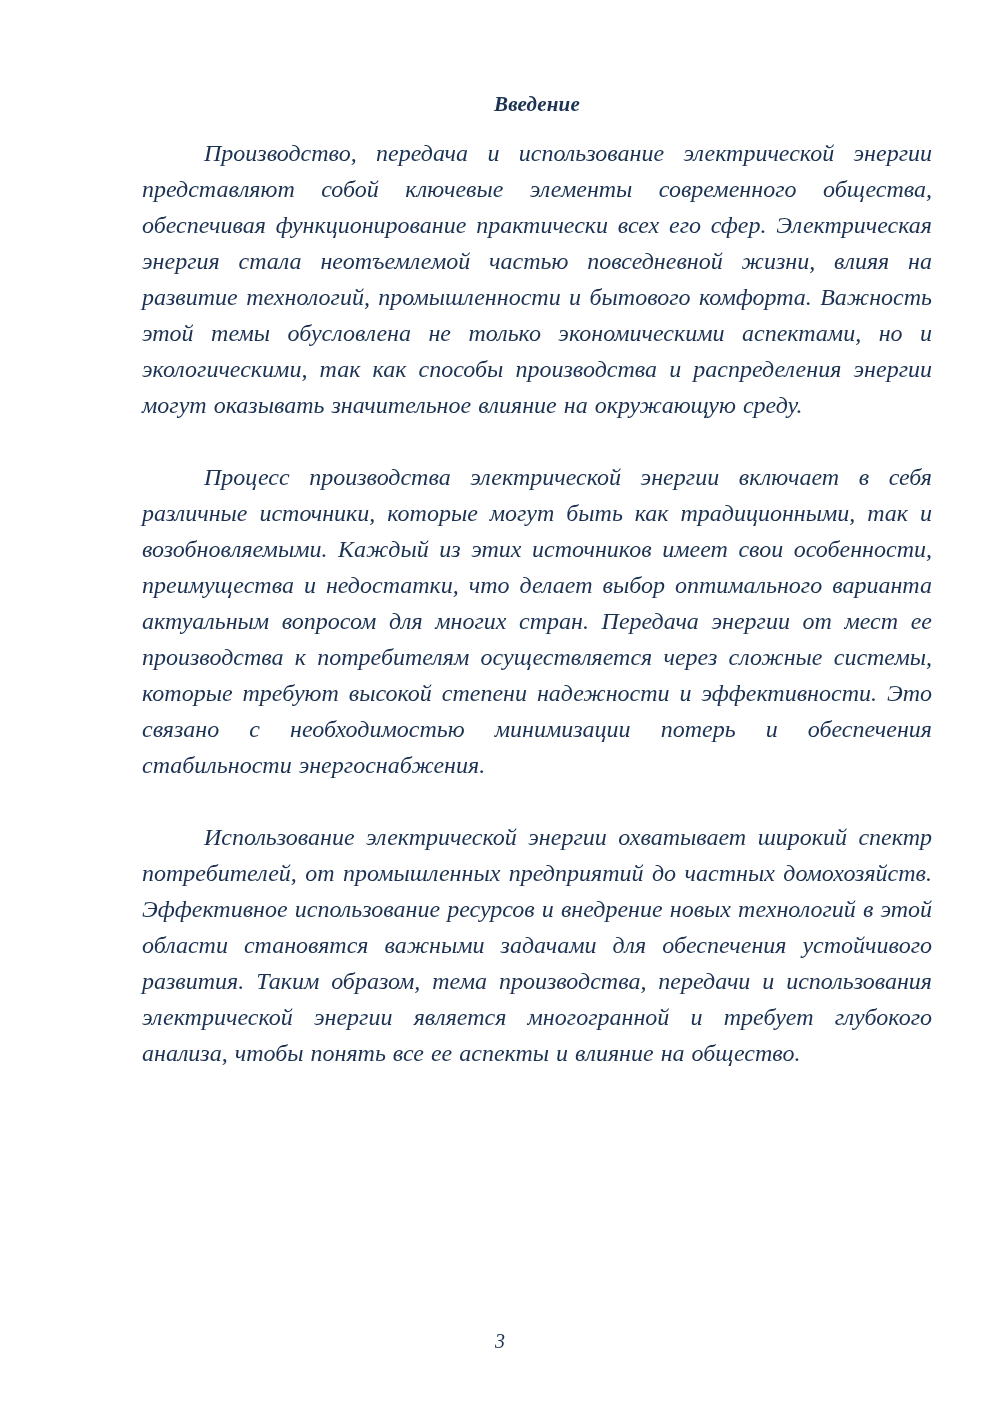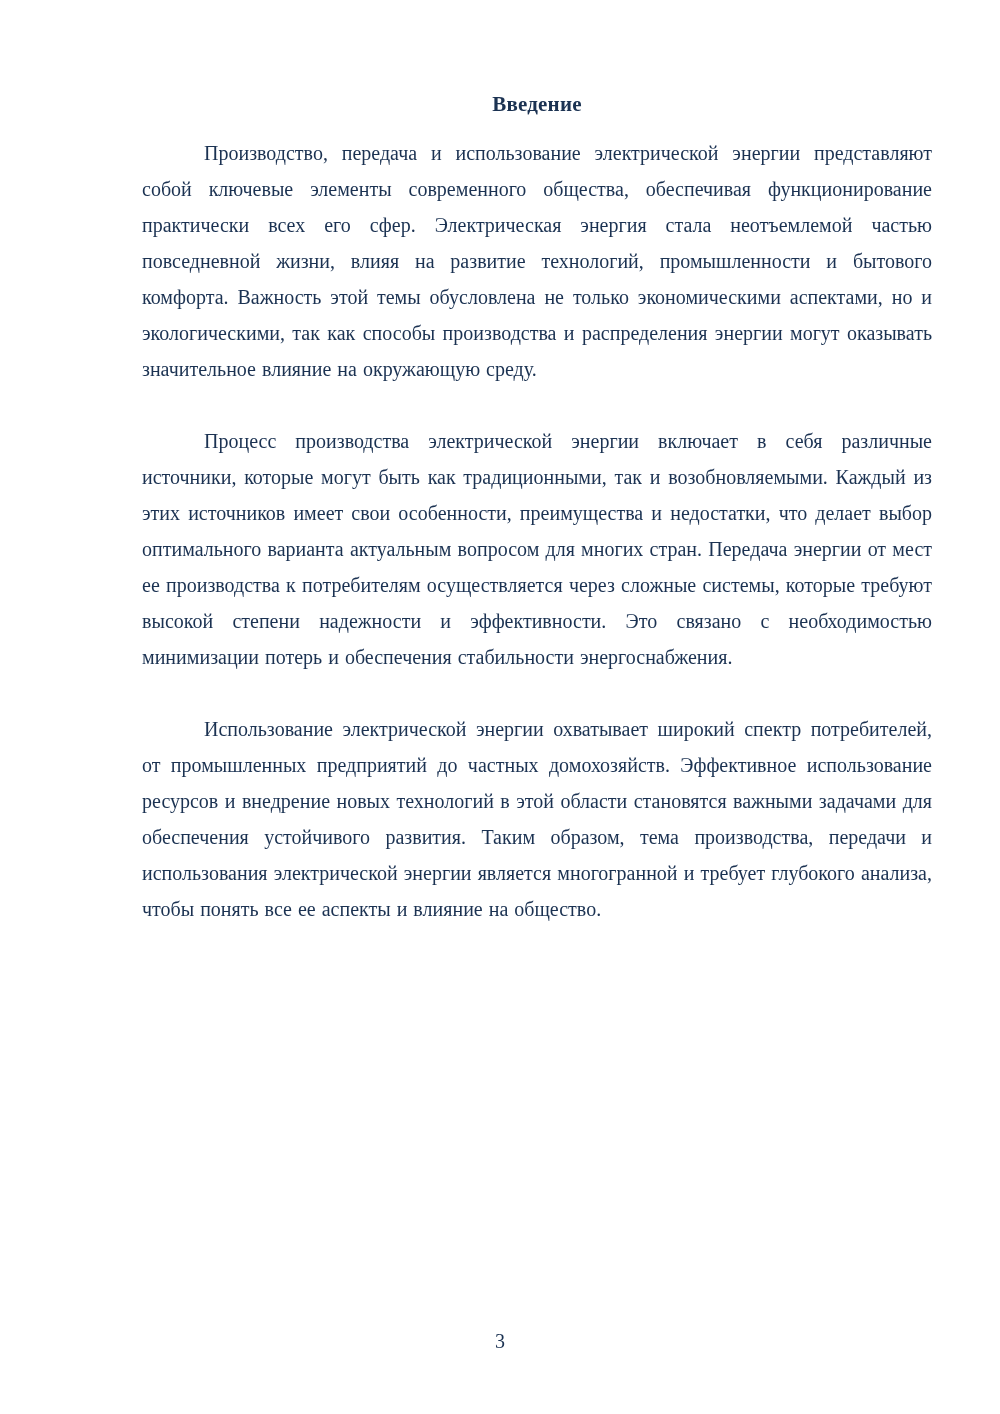--- a/index.html
+++ b/index.html
@@ -8,36 +8,37 @@
     background: #ffffff;
   }
   .page {
     position: relative;
     width: 1000px;
     height: 1414px;
     background: #ffffff;
     font-family: "Liberation Serif", "DejaVu Serif", serif;
     color: #1b3252;
     box-sizing: border-box;
+    font-style: italic;
   }
   .content {
     position: absolute;
     left: 142px;
     top: 92px;
     width: 790px;
   }
   .doc-title {
     font-size: 21px;
     font-weight: bold;
     text-align: center;
     margin: 0 0 18px 0;
     letter-spacing: 0.2px;
   }
   .doc-paragraph {
-    font-size: 20px;
+    font-size: 24px;
     line-height: 36px;
     text-align: justify;
     text-indent: 62px;
     margin: 0 0 36px 0;
     word-spacing: 1px;
   }
   .page-number {
     position: absolute;
     left: 0;
     top: 1330px;

